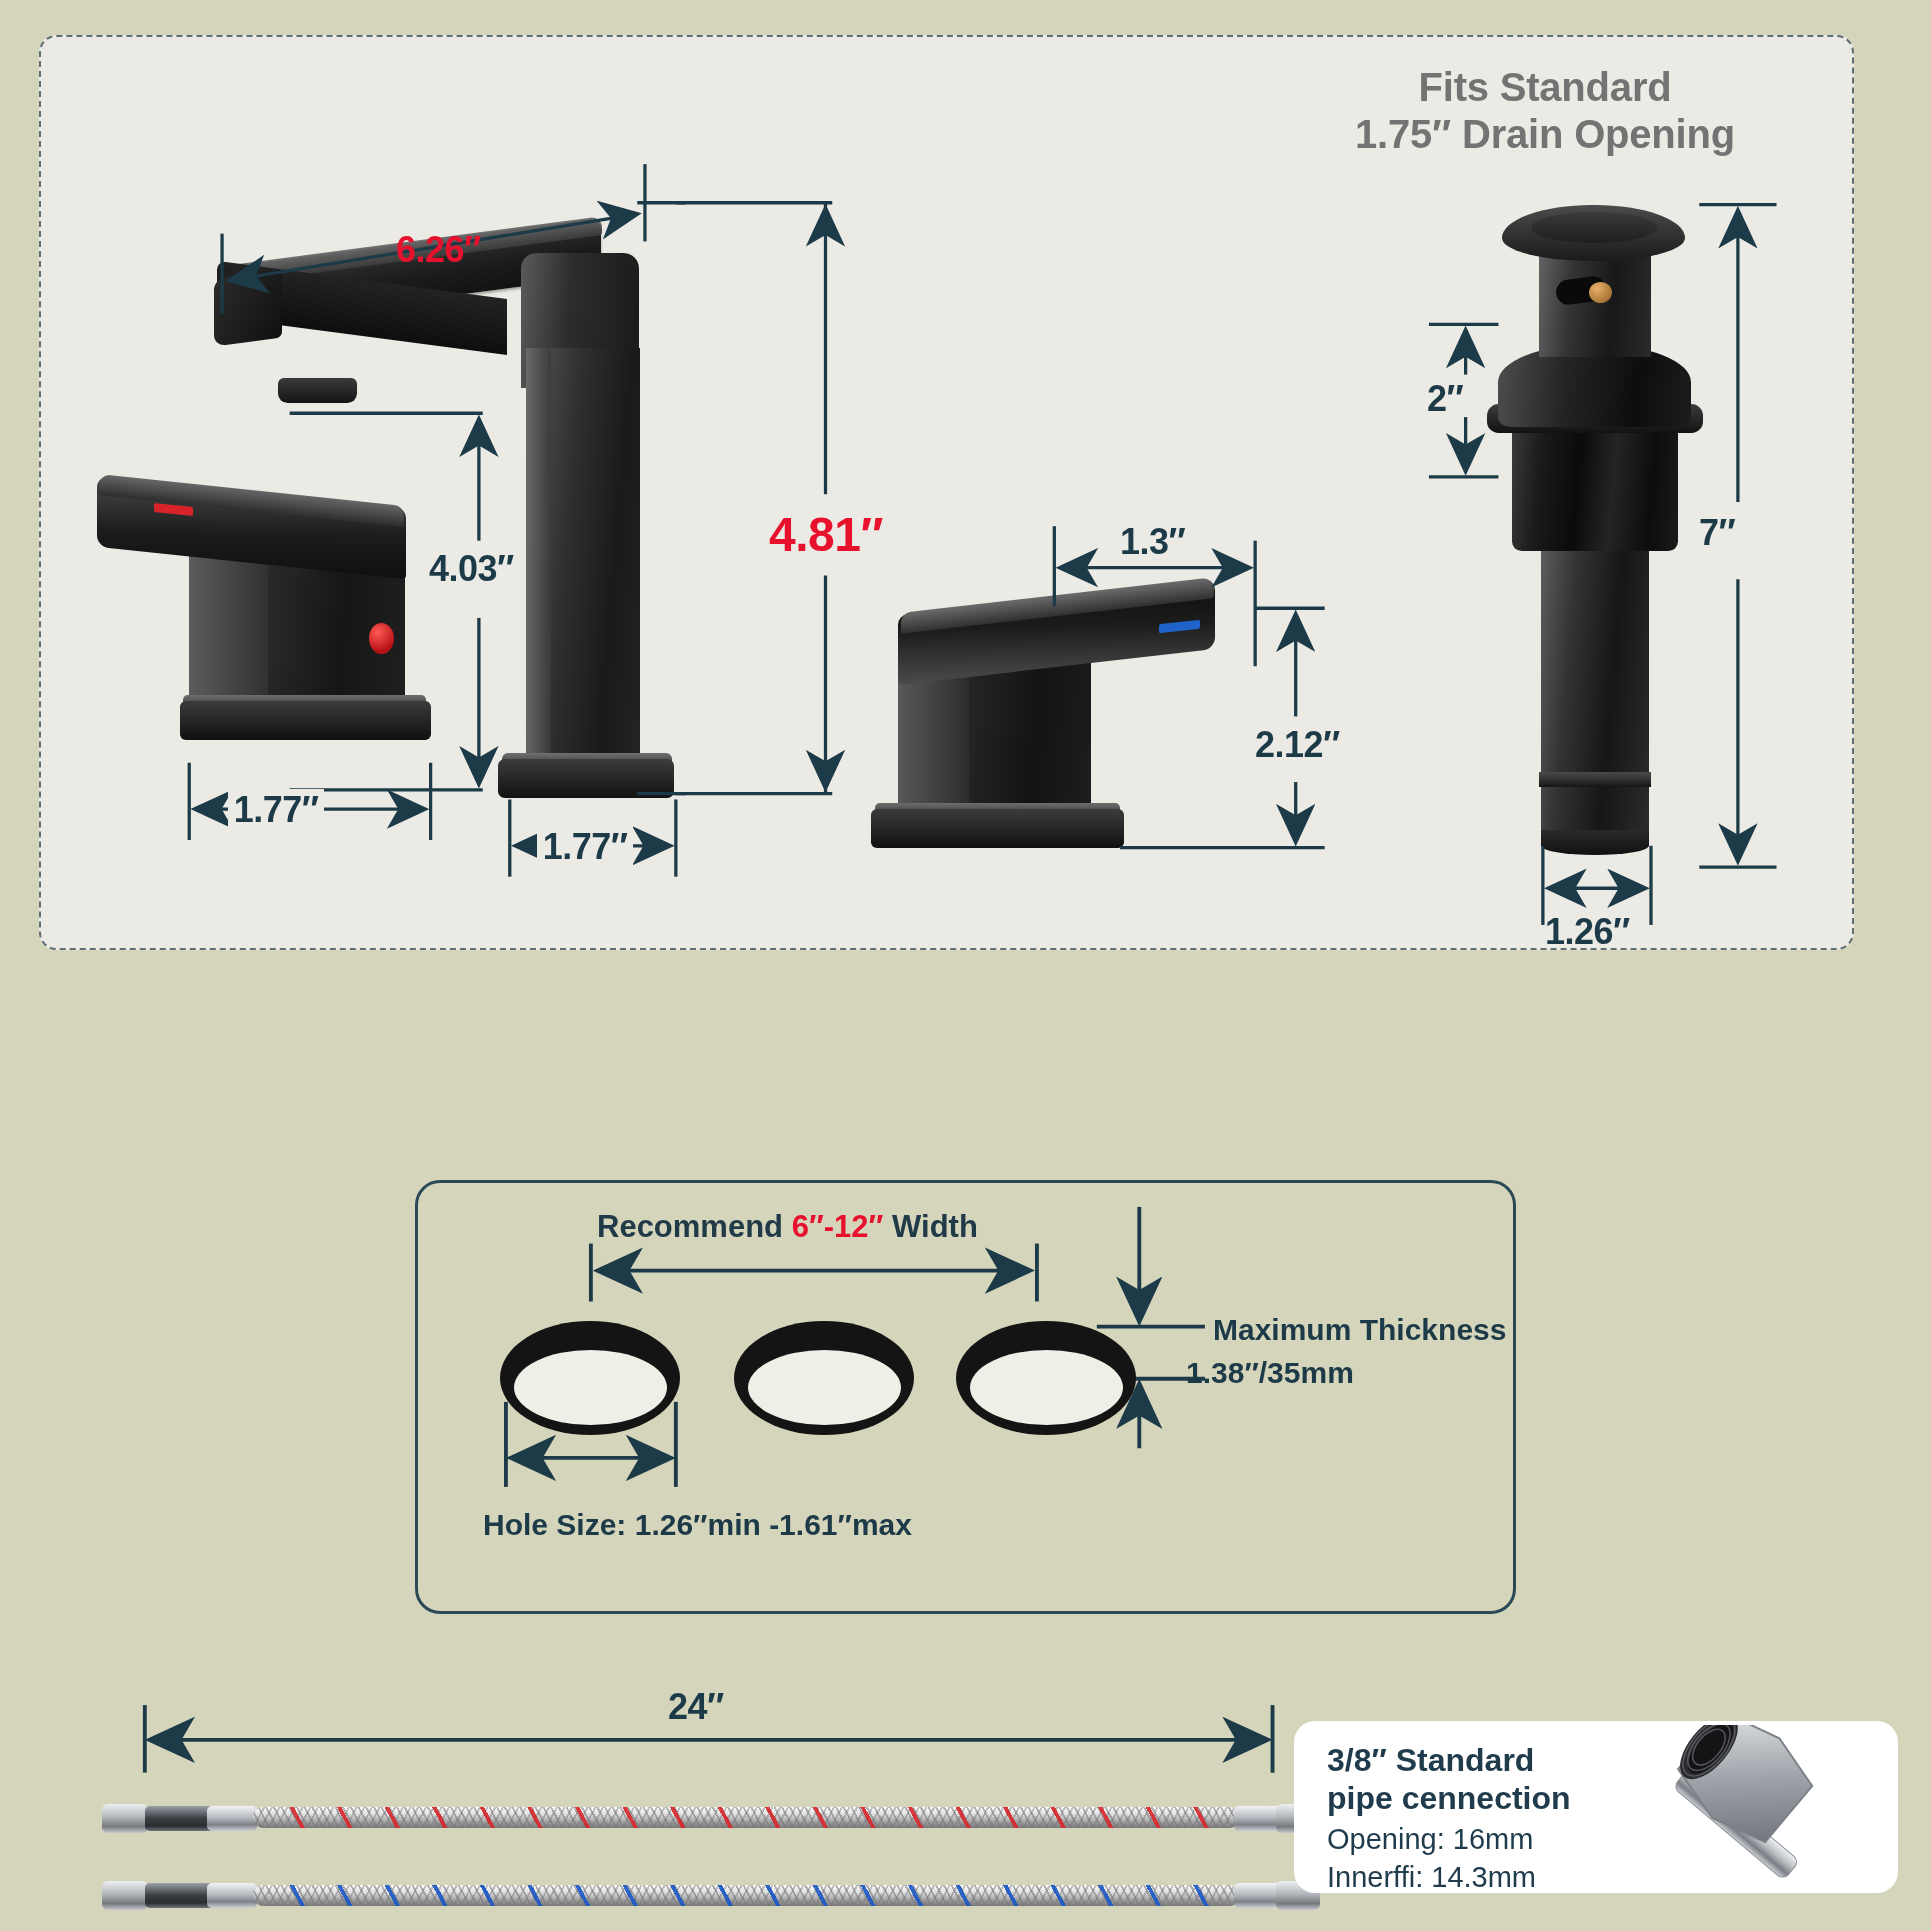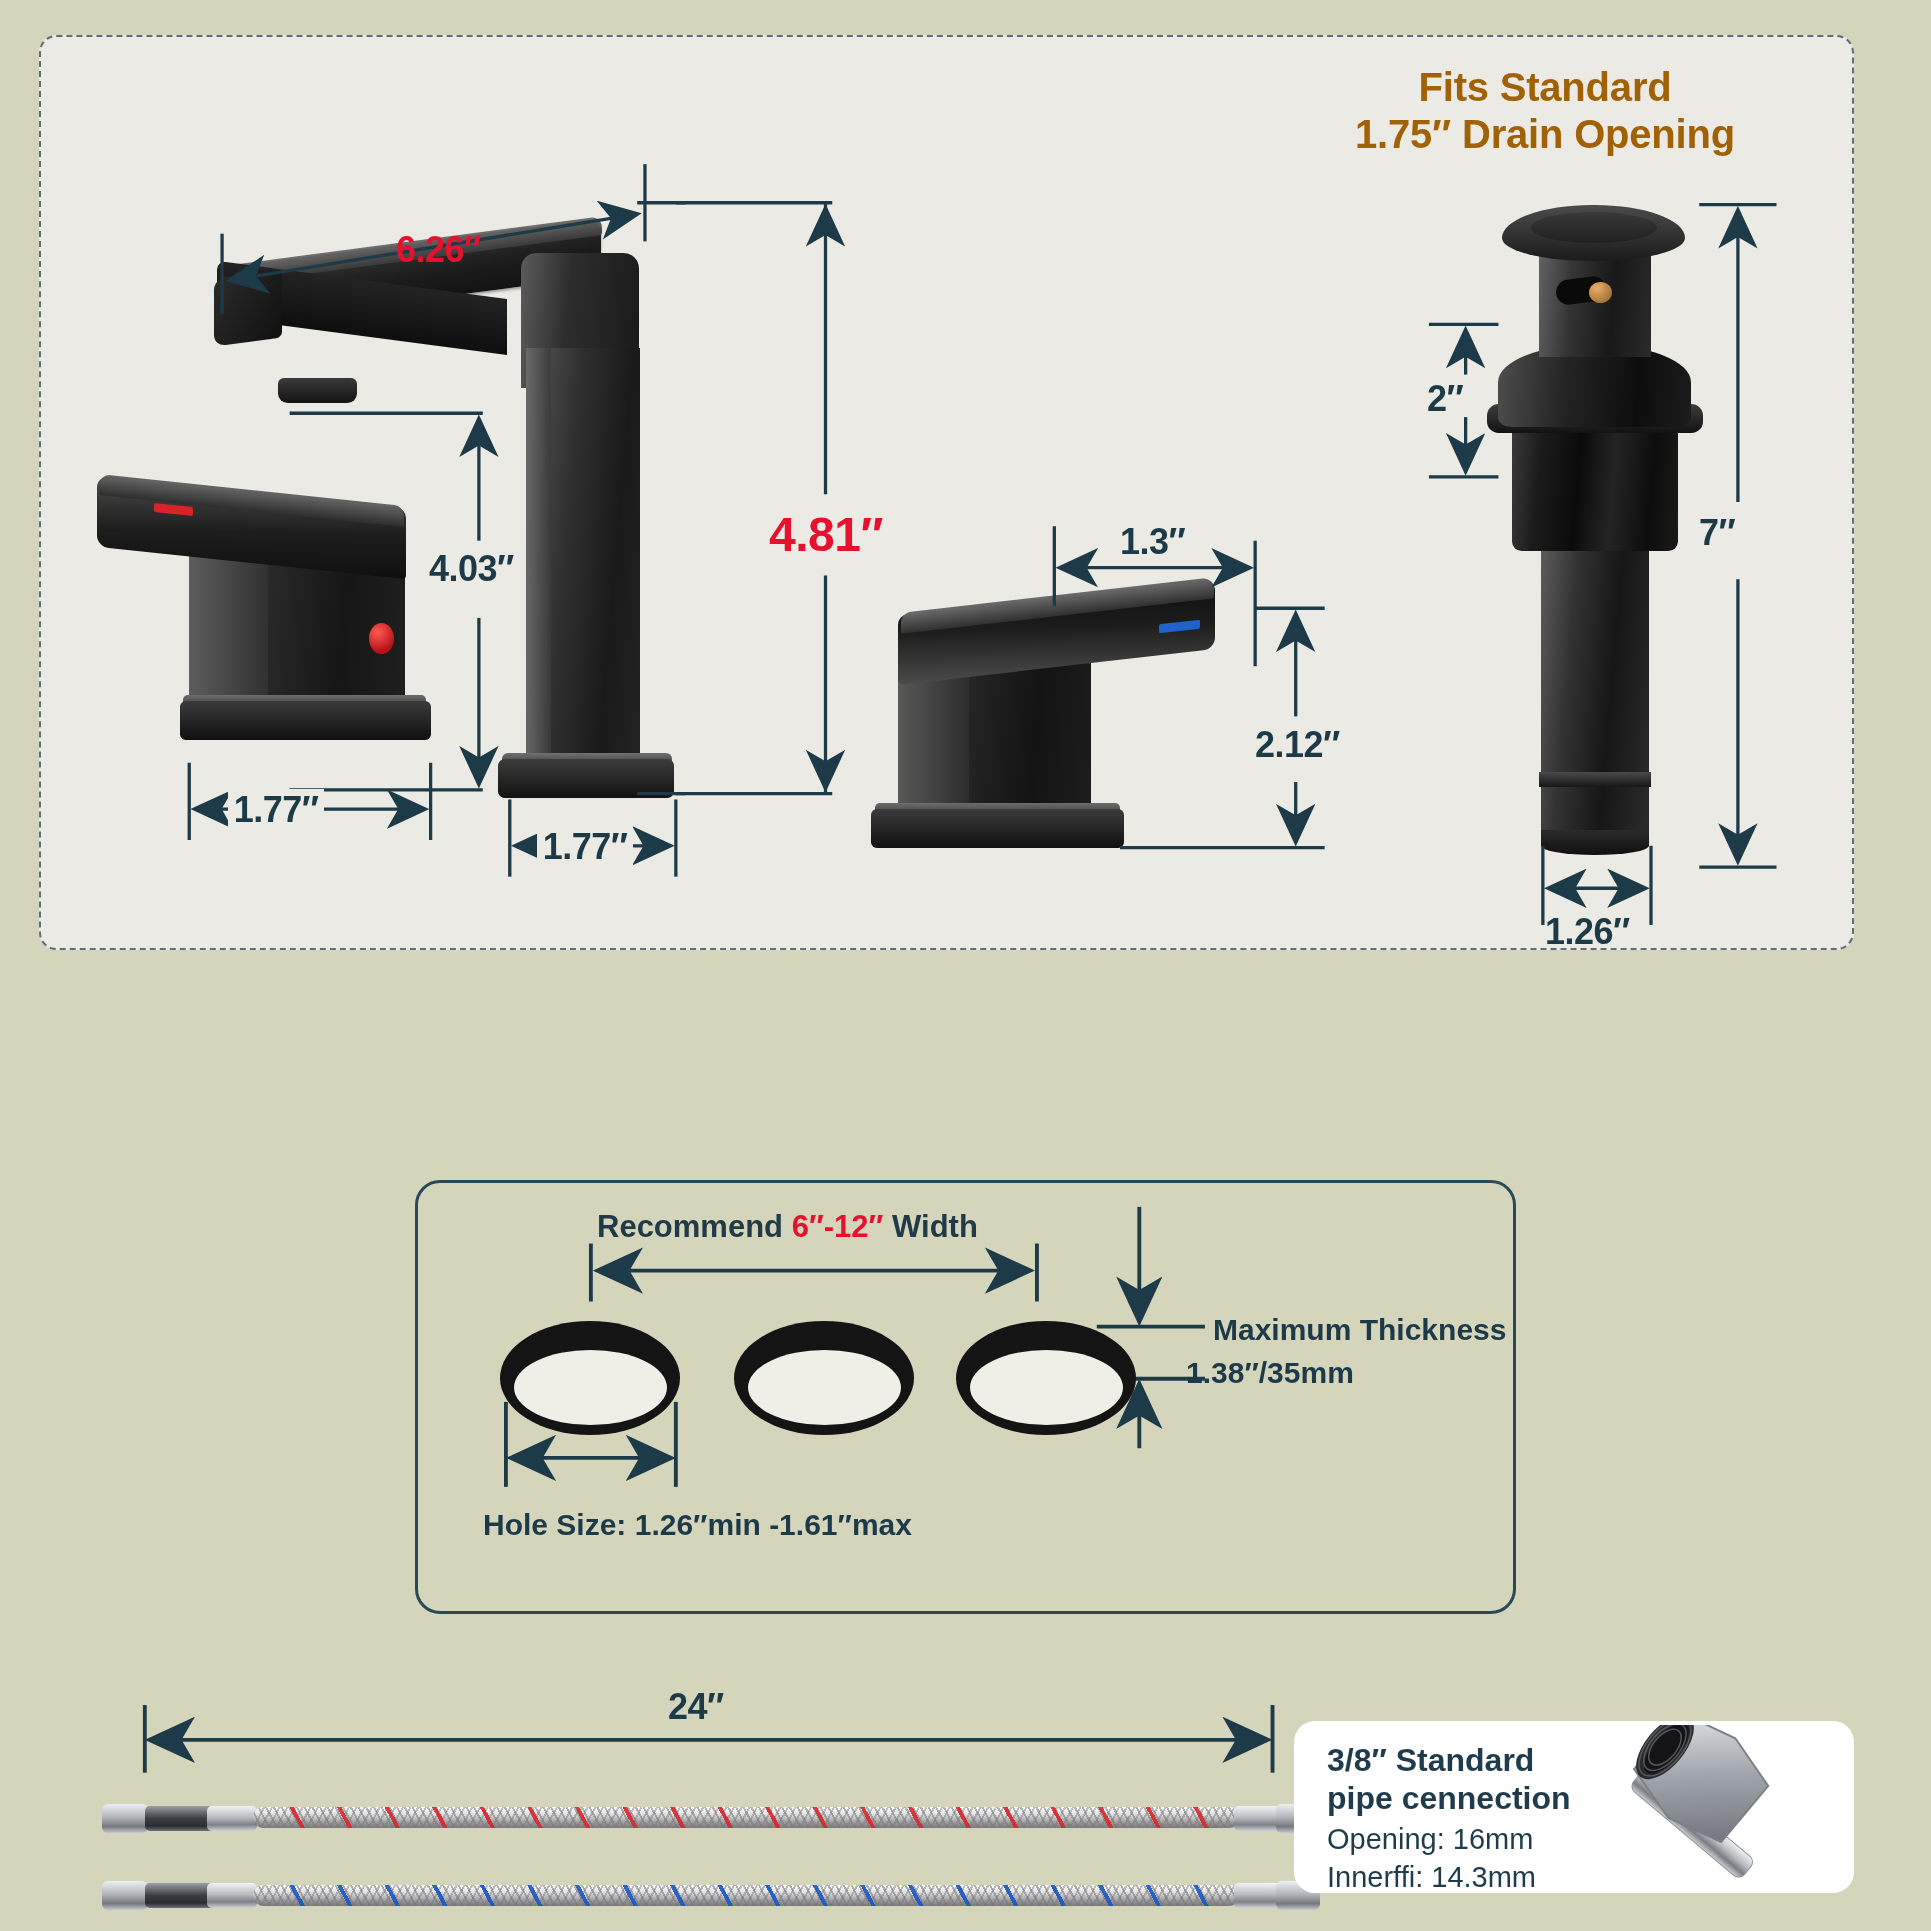--- a/index.html
+++ b/index.html
@@ -19,21 +19,21 @@
     left:39px;top:35px;width:1815px;height:915px;
     background:#eceae4;
     border:2.9px dashed #5d6f78;
     border-radius:17.4px;
     box-sizing:border-box;
   }
   .hdr{
     position:absolute;right:56px;top:27px;
     text-align:center;
     font-size:40px;font-weight:700;line-height:1.18;
-    color:#a16207;letter-spacing:-0.2px;
+    color:#737373;letter-spacing:-0.2px;
     width:502px;
   }
 
   
   .dim{position:absolute;font-size:36px;font-weight:700;color:#1d3a48;white-space:nowrap;letter-spacing:-0.5px;}
   .dim.red{color:#e8112d;}
   .dim.big{font-size:48px;}
 
   
   svg.ovl{position:absolute;left:0;top:0;width:1931px;height:1931px;overflow:visible;pointer-events:none;}
@@ -283,21 +283,21 @@
   }
   .ferrule{position:absolute;height:25px;border-radius:4.8px;
     background:linear-gradient(180deg,#f2f3f5,#b9bcc1 45%,#7e8288 75%,#cfd2d6 100%);
   }
   .ferrule.dark{background:linear-gradient(180deg,#9aa0a6,#3a3d42 50%,#2a2d31 80%,#6f747a);}
   .nutend{position:absolute;height:29px;border-radius:5.8px;
     background:linear-gradient(180deg,#eef0f2,#b2b6bb 45%,#76797e 78%,#c6cace);}
 
   
   #pipe-card{
-    left:1294px;top:1721px;width:560px;height:172px;
+    left:1294px;top:1721px;width:604px;height:172px;
     background:#fff;border-radius:21px;
     box-sizing:border-box;overflow:hidden;
   }
   #pipe-card .t1{position:absolute;left:33px;top:21px;font-size:32px;font-weight:700;line-height:1.18;color:#1f3b4c;}
   #pipe-card .t2{position:absolute;left:33px;top:100px;font-size:29px;font-weight:400;line-height:1.3;color:#1f3b4c;}
   .nut-graphic{position:absolute;right:-5.8px;top:3.9px;width:241px;height:164px;}
 </style>
 </head>
 <body>
 

